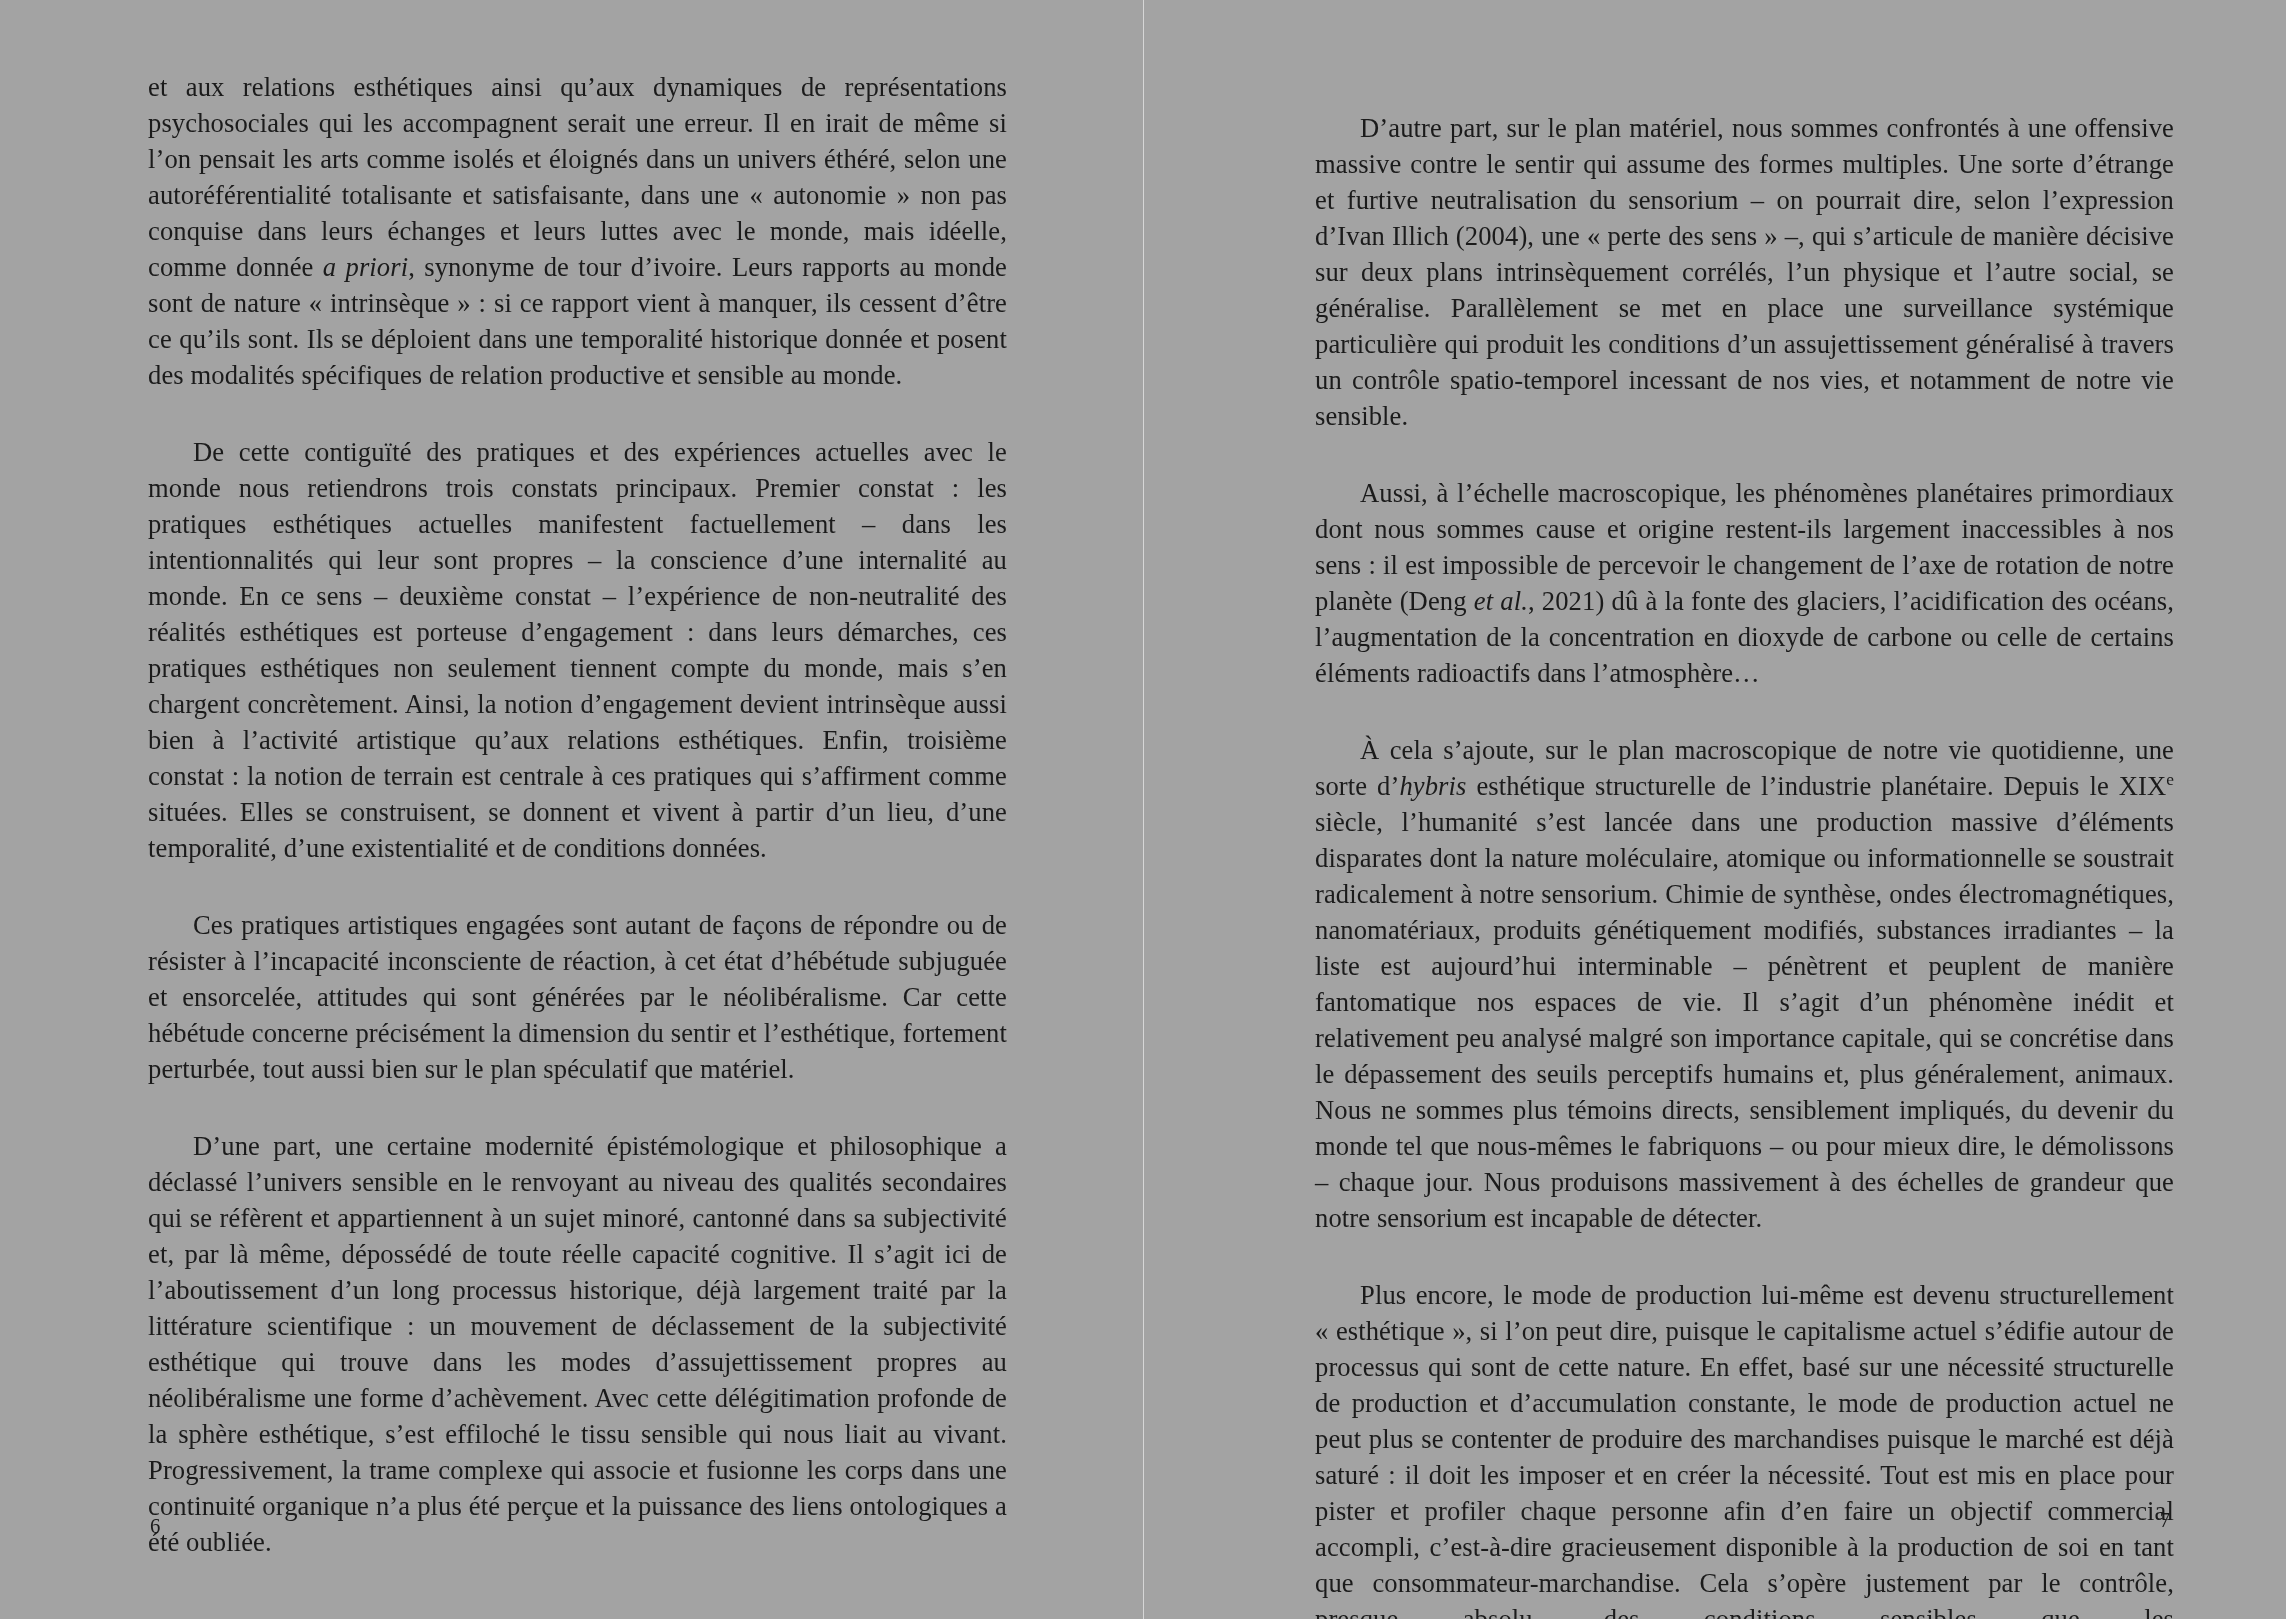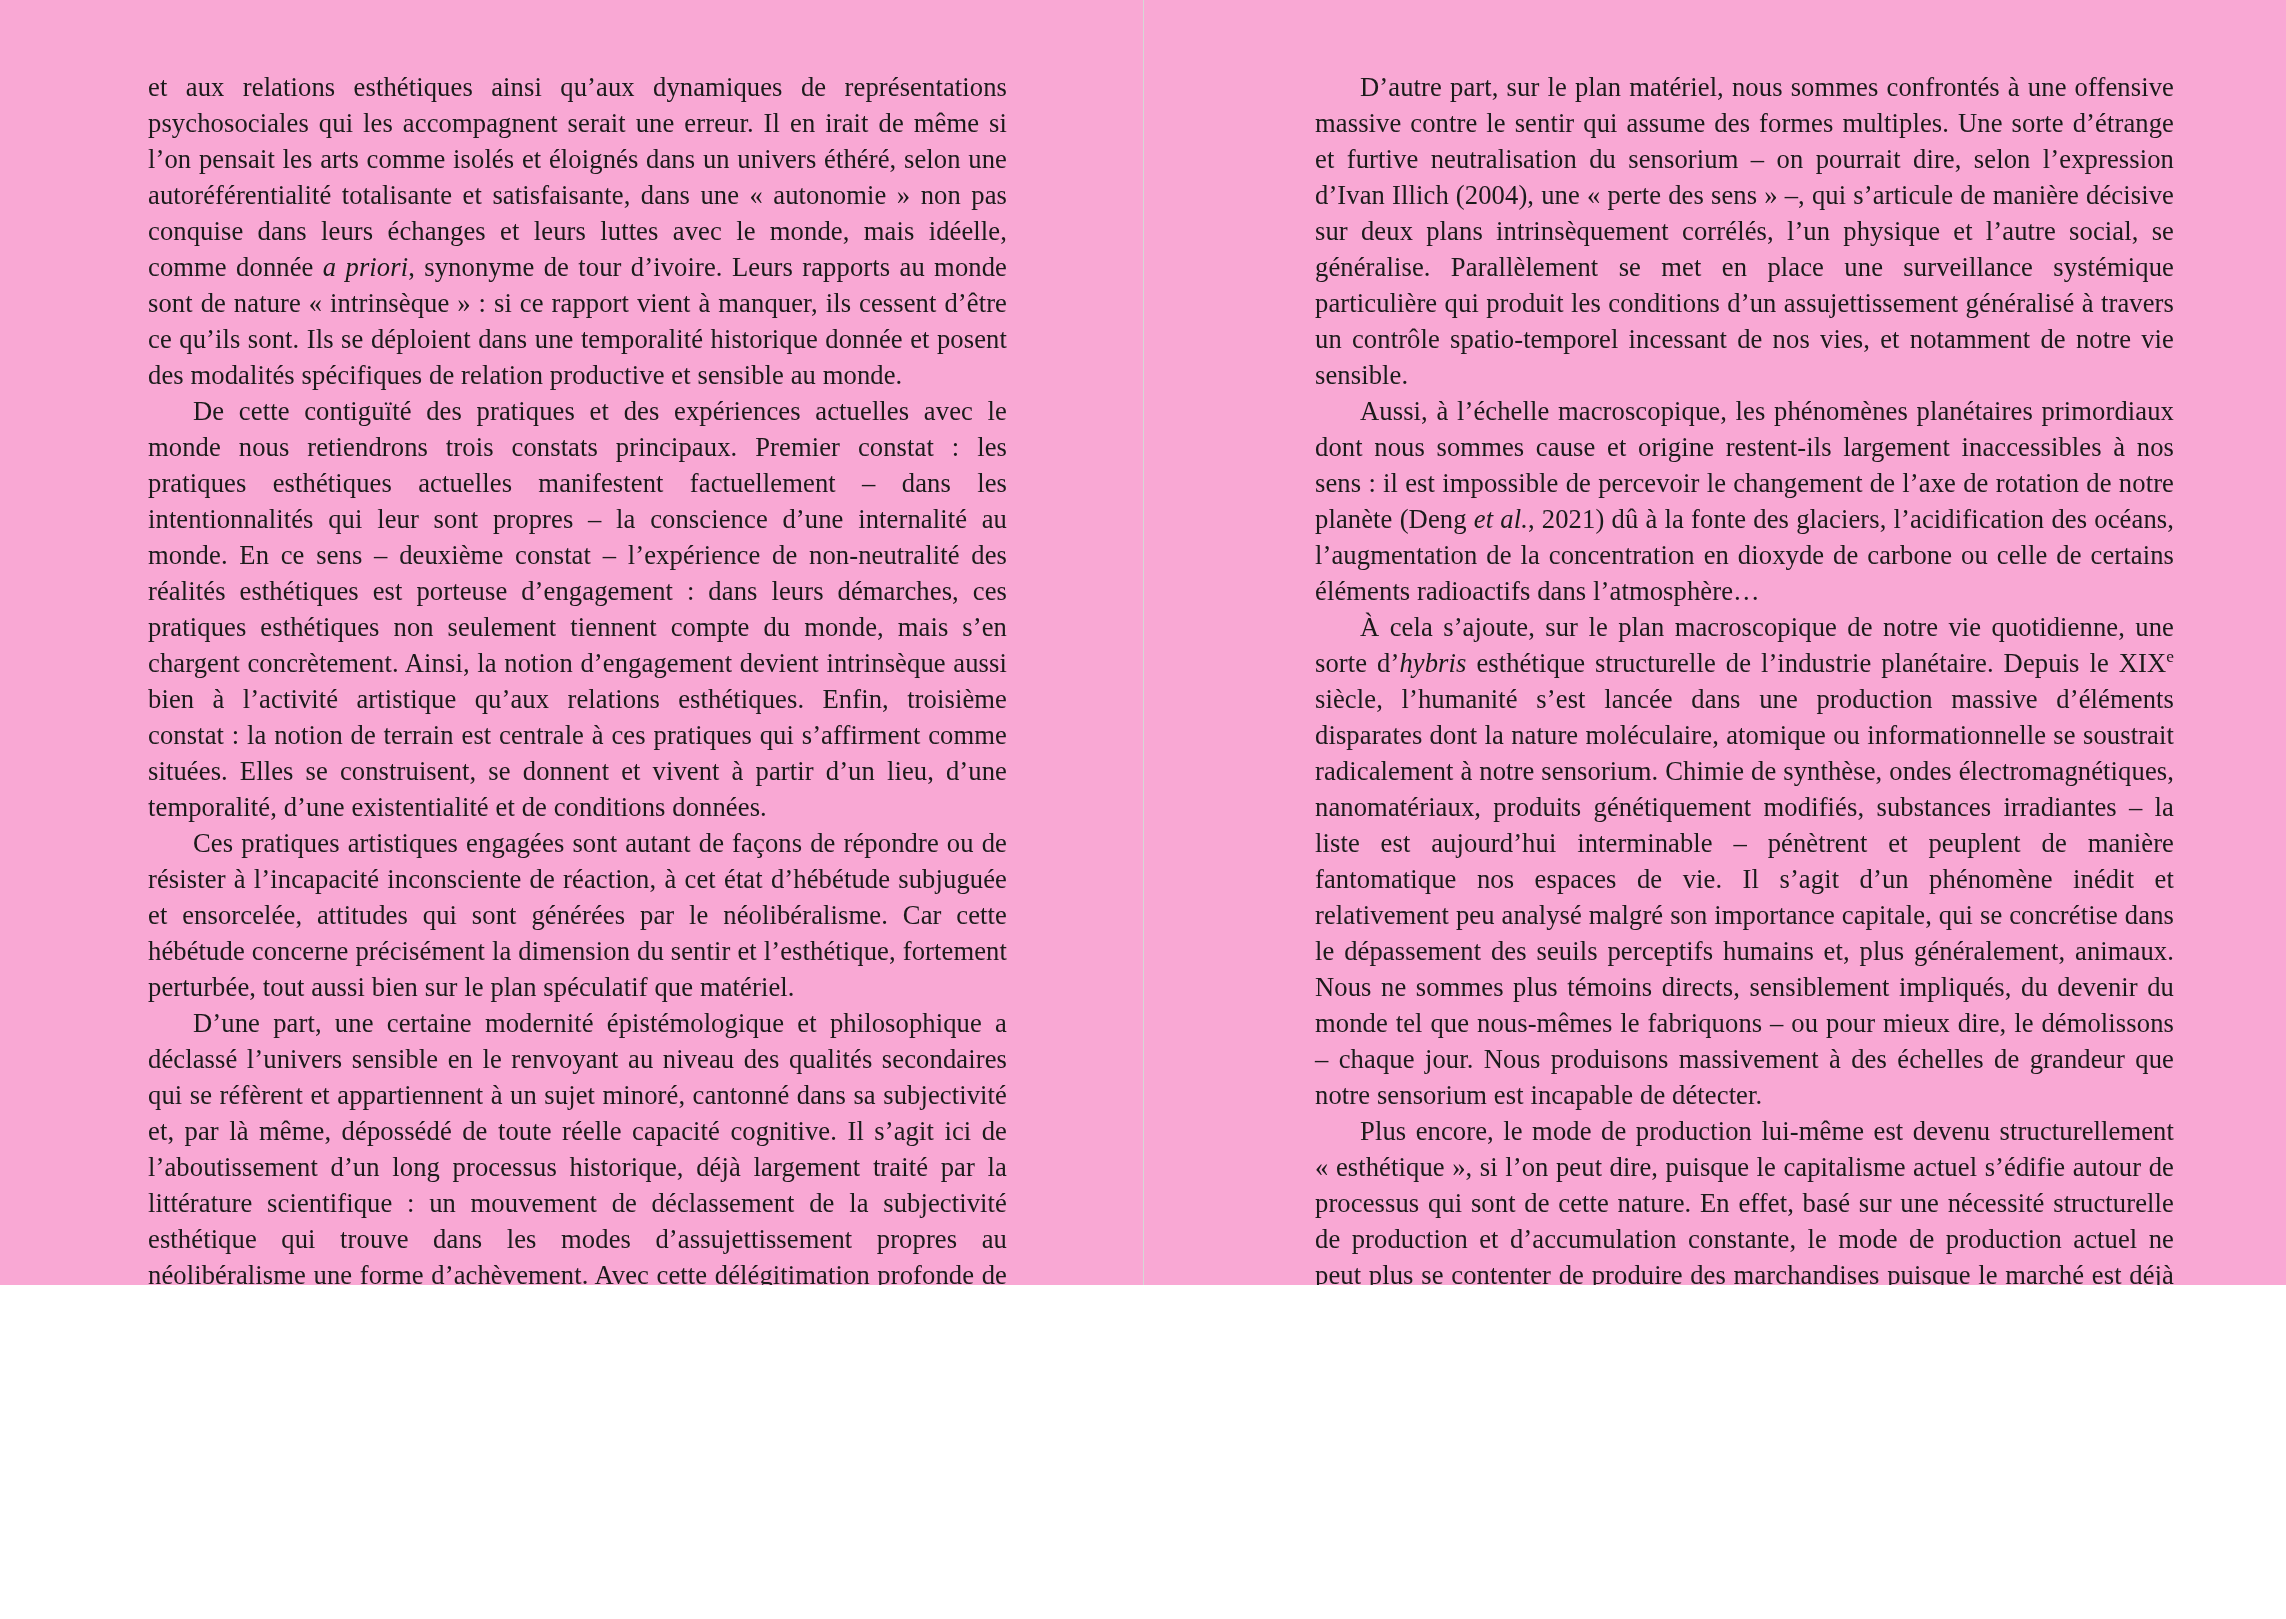--- a/index.html
+++ b/index.html
@@ -4,22 +4,22 @@
 <title>Book Spread</title>
 <style>
   html, body {
     margin: 0;
     padding: 0;
     background: #ffffff;
   }
   .spread {
     position: relative;
     width: 2286px;
-    height: 1285px;
-    background: #f9a8d4;
+    height: 1619px;
+    background: #a3a3a3;
     overflow: hidden;
     font-family: "Liberation Serif", "DejaVu Serif", serif;
     color: #1b1b1b;
   }
   .gutter {
     position: absolute;
     left: 1143px;
     top: 0;
     width: 1px;
     height: 1619px;
@@ -31,21 +31,21 @@
     width: 859px;
     font-size: 26.6px;
     line-height: 36px;
     text-align: justify;
     letter-spacing: 0.1px;
     hyphens: auto;
   }
   .page.left .page-text { left: 148px; }
   .page.right .page-text { left: 1315px; }
   .para { margin: 0; }
-  .para.indent { text-indent: 45px; }
+  .para.indent { text-indent: 45px; margin-top: 41px; }
   .para.continues { text-align-last: justify; }
   .para em { font-style: italic; }
   .para sup { font-size: 0.65em; vertical-align: super; line-height: 0; }
   .page-number {
     position: absolute;
     font-size: 20.7px;
     color: #1b1b1b;
   }
   .num-left { left: 150px; top: 1515px; }
   .num-right { right: 116px; top: 1509px; }

